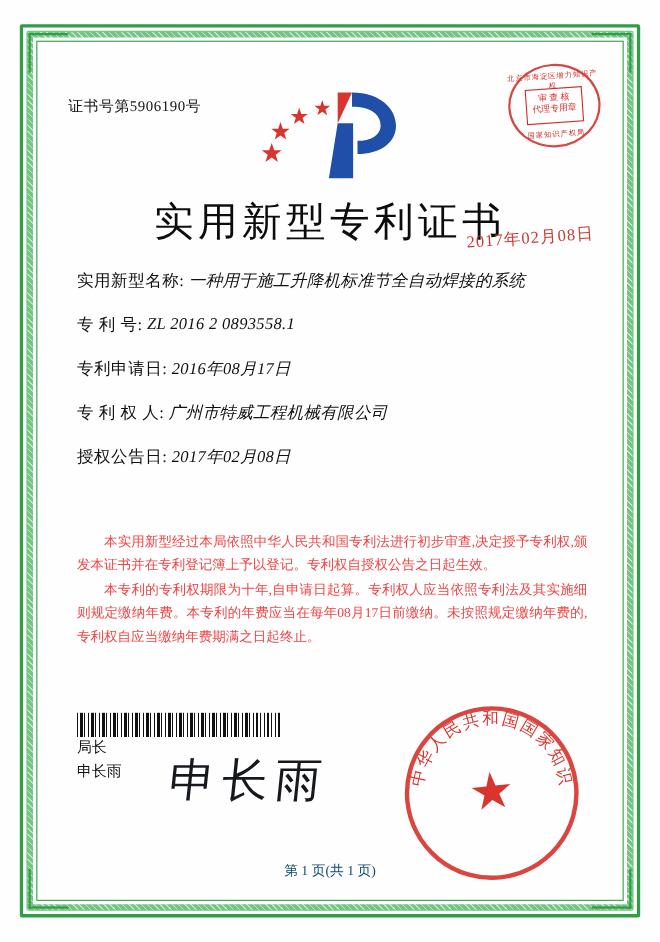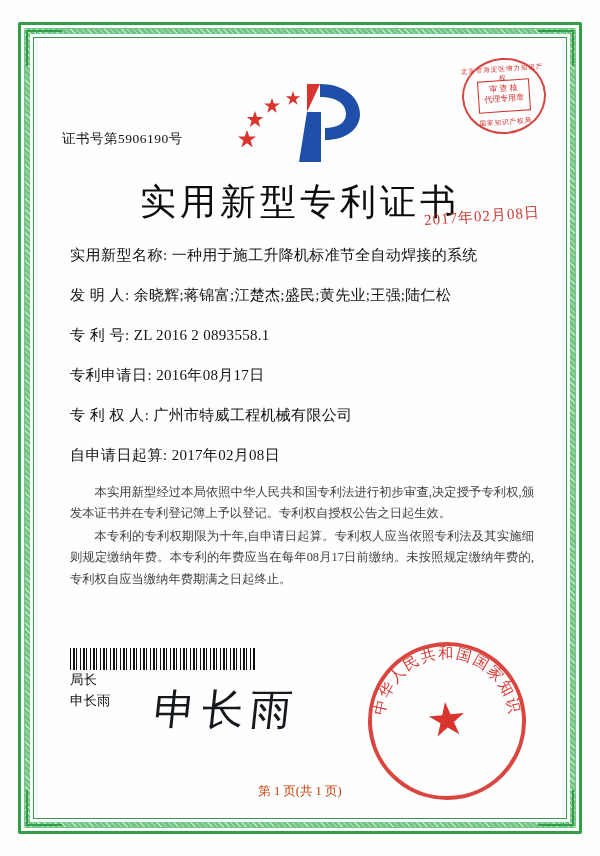--- a/index.html
+++ b/index.html
@@ -85,21 +85,20 @@
   }
 
   
   .cert-no {
     position: absolute;
     left: 16px;
     top: 38px;
     font-size: 13.5px;
     letter-spacing: 0.5px;
     color: #111;
-    margin-top: 42px;
   }
 
   
   .agency-seal {
     position: absolute;
     right: 8px;
     top: 8px;
     width: 84px;
     height: 76px;
     transform: rotate(-4deg);
@@ -178,31 +177,32 @@
     font-size: 15px;
     color: #111;
   }
   .field-label {
     white-space: nowrap;
     letter-spacing: 0.5px;
   }
   .field-value {
     margin-left: 4px;
     letter-spacing: 0.3px;
+    font-style: italic;
   }
 
   
   .body-text {
     position: absolute;
     left: 24px;
     right: 20px;
     top: 432px;
     font-size: 12.3px;
     line-height: 1.72;
-    color: #404040;
+    color: #ef4444;
     text-align: justify;
   }
   .body-text p {
     margin: 0 0 2px 0;
     text-indent: 2em;
   }
 
   
   .barcode {
     position: absolute;
@@ -279,21 +279,21 @@
   }
 
   
   .page-footer {
     position: absolute;
     left: 0;
     right: 0;
     bottom: 6px;
     text-align: center;
     font-size: 12.5px;
-    color: #c2410c;
+    color: #0c4a6e;
   }
 </style>
 </head>
 <body>
 
 <div class="page">
 
   <div class="border-outer"></div>
   <div class="border-mid"></div>
   <div class="border-hatch"></div>
@@ -332,37 +332,33 @@
     </div>
 
     <div class="main-title">实用新型专利证书</div>
 
     <div class="fields">
       <div class="field-row">
         <span class="field-label">实用新型名称:</span>
         <span class="field-value">一种用于施工升降机标准节全自动焊接的系统</span>
       </div>
       <div class="field-row">
-        <span class="field-label">发 明 人:</span>
-        <span class="field-value">余晓辉;蒋锦富;江楚杰;盛民;黄先业;王强;陆仁松</span>
-      </div>
-      <div class="field-row">
         <span class="field-label">专 利 号:</span>
         <span class="field-value">ZL 2016 2 0893558.1</span>
       </div>
       <div class="field-row">
         <span class="field-label">专利申请日:</span>
         <span class="field-value">2016年08月17日</span>
       </div>
       <div class="field-row">
         <span class="field-label">专 利 权 人:</span>
         <span class="field-value">广州市特威工程机械有限公司</span>
       </div>
       <div class="field-row">
-        <span class="field-label">自申请日起算:</span>
+        <span class="field-label">授权公告日:</span>
         <span class="field-value">2017年02月08日</span>
       </div>
     </div>
 
     <div class="body-text">
       <p>本实用新型经过本局依照中华人民共和国专利法进行初步审查,决定授予专利权,颁发本证书并在专利登记簿上予以登记。专利权自授权公告之日起生效。</p>
       <p>本专利的专利权期限为十年,自申请日起算。专利权人应当依照专利法及其实施细则规定缴纳年费。本专利的年费应当在每年08月17日前缴纳。未按照规定缴纳年费的,专利权自应当缴纳年费期满之日起终止。</p>
     </div>
 
     <div class="barcode"></div>

